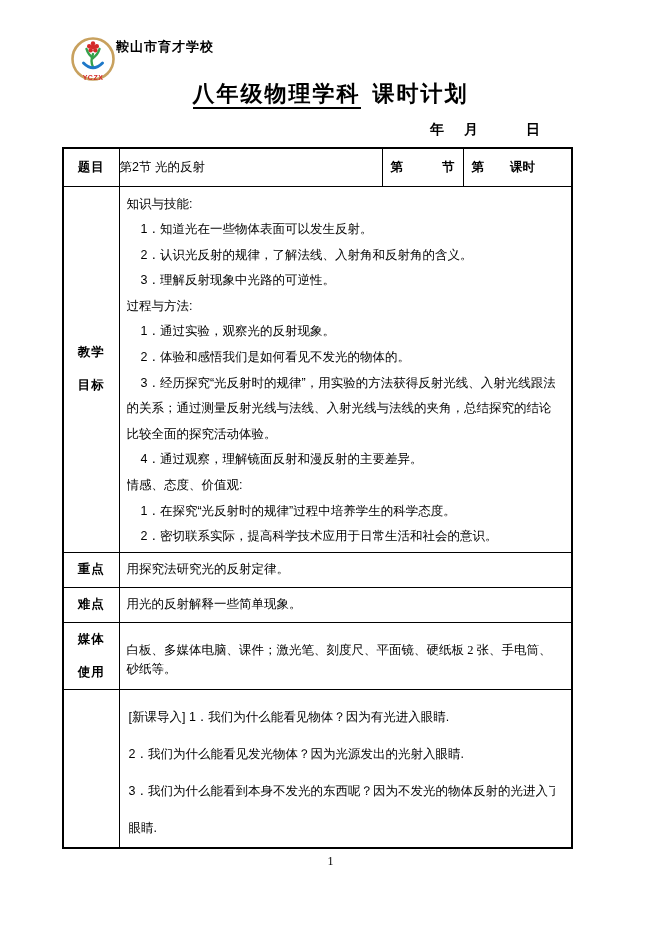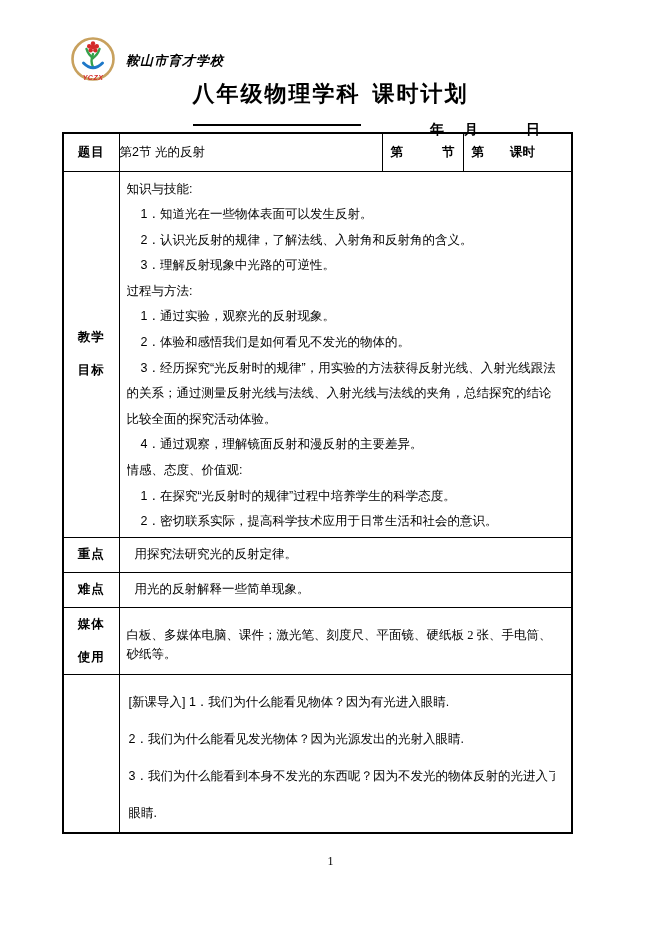--- a/index.html
+++ b/index.html
@@ -8,50 +8,50 @@
     width: 661px; height: 935px;
     position: relative;
     font-family: "Liberation Sans", "DejaVu Sans", sans-serif;
     color: #000;
   }
   .page { position: absolute; inset: 0; background: #fff; }
 
   
   .logo-row {
     position: absolute; left: 70px; top: 36px;
-    display: flex; align-items: center; gap: 10px; font-style: italic;
+    display: flex; 
   }
   .logo-svg { display: block; }
   .school-name {
     font-size: 13px; font-weight: bold; letter-spacing: 1px;
     margin-top: 2px;
   }
   .doc-title {
     position: absolute; top: 79px; left: 0; width: 100%;
     text-align: center;
     font-family: "Liberation Serif", "DejaVu Serif", serif;
     font-size: 22px; font-weight: bold; letter-spacing: 2px;
     white-space: nowrap;
   }
   .doc-title .underlined {
     border-bottom: 2.5px solid #000;
-    padding-bottom: 18px;
+    padding-bottom: 1px;
   }
   .doc-title .title-gap { display: inline-block; width: 12px; }
   .date-line {
     position: absolute; top: 121px; left: 430px;
     font-size: 14px; font-weight: bold;
     display: flex; align-items: center;
   }
   .date-line .gap-sm { display: inline-block; width: 20px; }
   .date-line .gap-lg { display: inline-block; width: 48px; }
 
   
   table.plan {
-    position: absolute; left: 62px; top: 132px;
+    position: absolute; left: 62px; top: 147px;
     width: 509px;
     border-collapse: collapse;
     border: 2px solid #000;
     table-layout: fixed;
   }
   table.plan td {
     border: 1px solid #000;
     font-size: 12.5px;
     vertical-align: middle;
   }
@@ -72,21 +72,21 @@
   .spread.period .p-gap { display: inline-block; width: 26px; }
 
   td.objectives-cell {
     vertical-align: top;
     padding: 5px 16px 2px 7px;
   }
   .obj-line { line-height: 25.6px; white-space: nowrap; overflow: hidden; }
   .obj-line.indent { padding-left: 14px; }
 
   tr.row-key, tr.row-diff { height: 35px; }
-  td.simple-value { padding-left: 15px; }
+  td.simple-value { padding-left: 7px; }
 
   tr.row-media { height: 67px; }
   td.media-value { vertical-align: top; padding: 8px 16px 0 7px; line-height: 19px; font-family: Liberation Serif, serif; }
 
   tr.row-intro { height: 158px; }
   td.intro-cell { vertical-align: top; padding: 9px 16px 0 9px; }
   .intro-line { line-height: 37px; white-space: nowrap; overflow: hidden; }
 
   
   .page-number {

